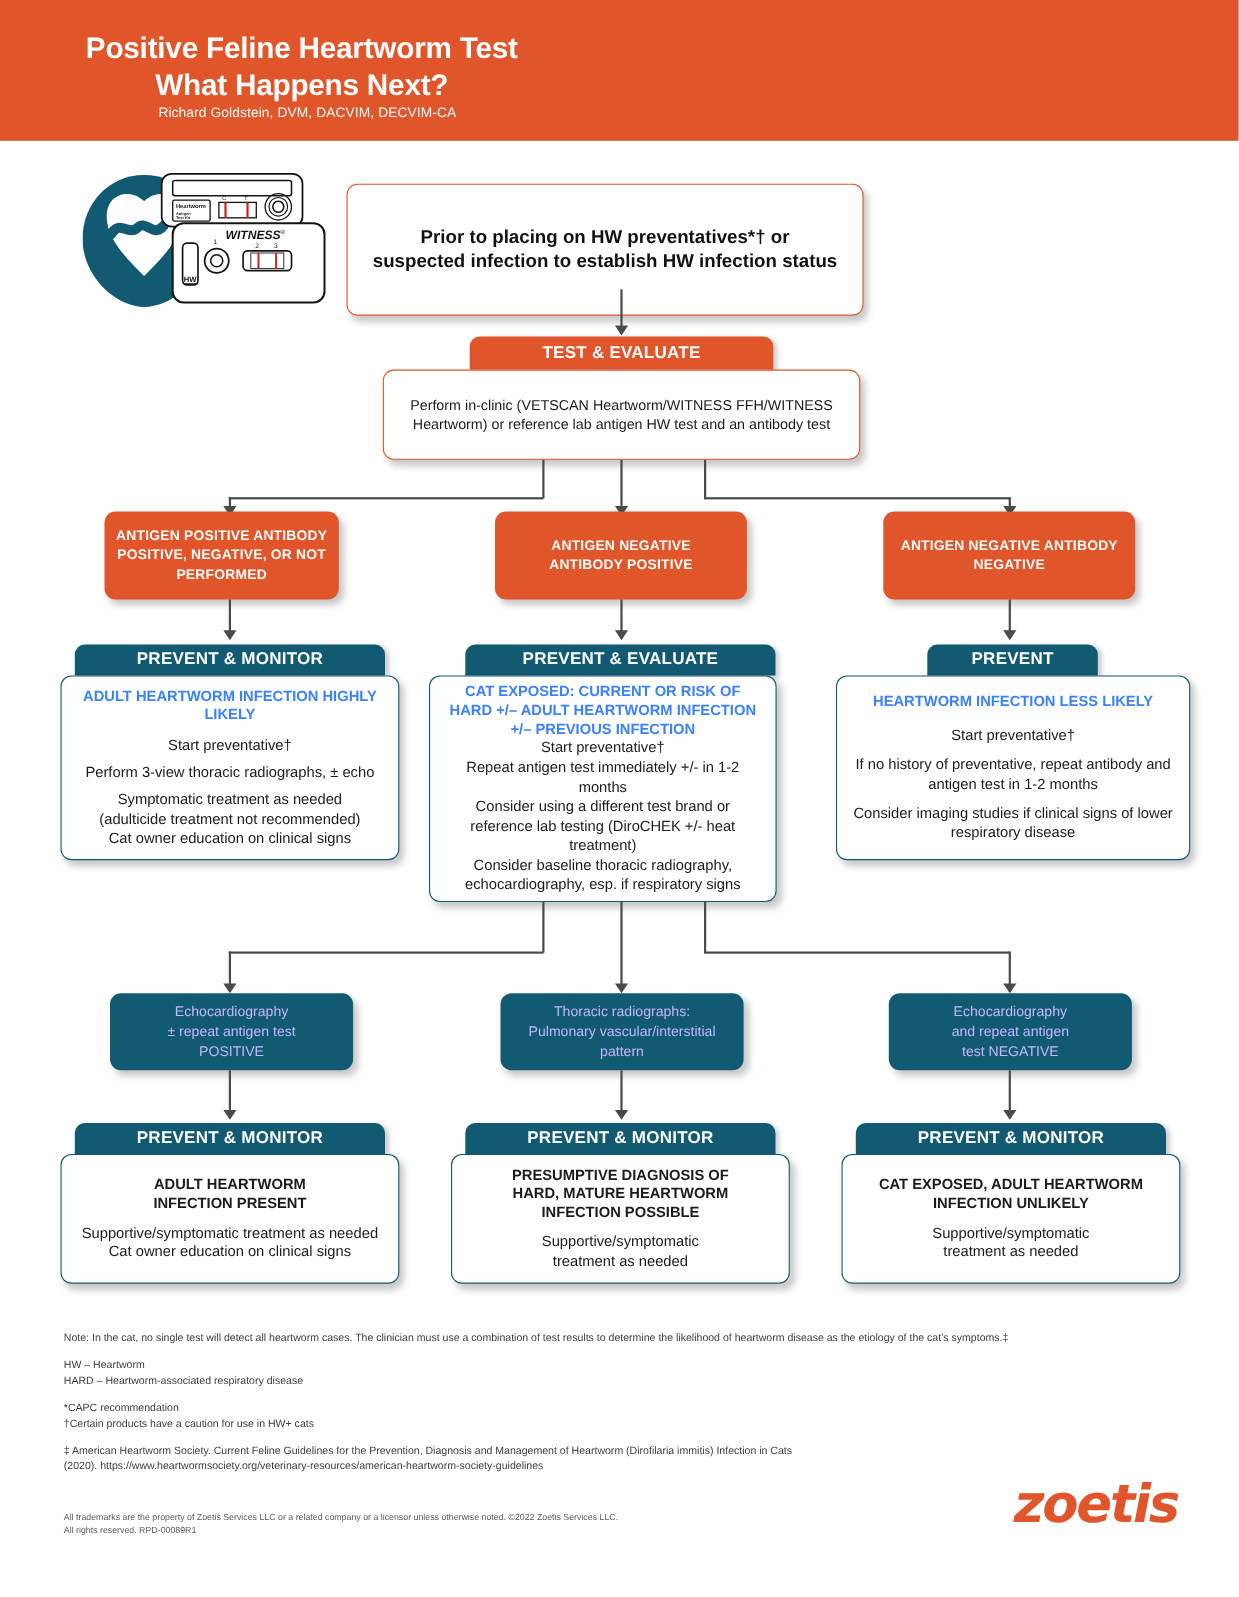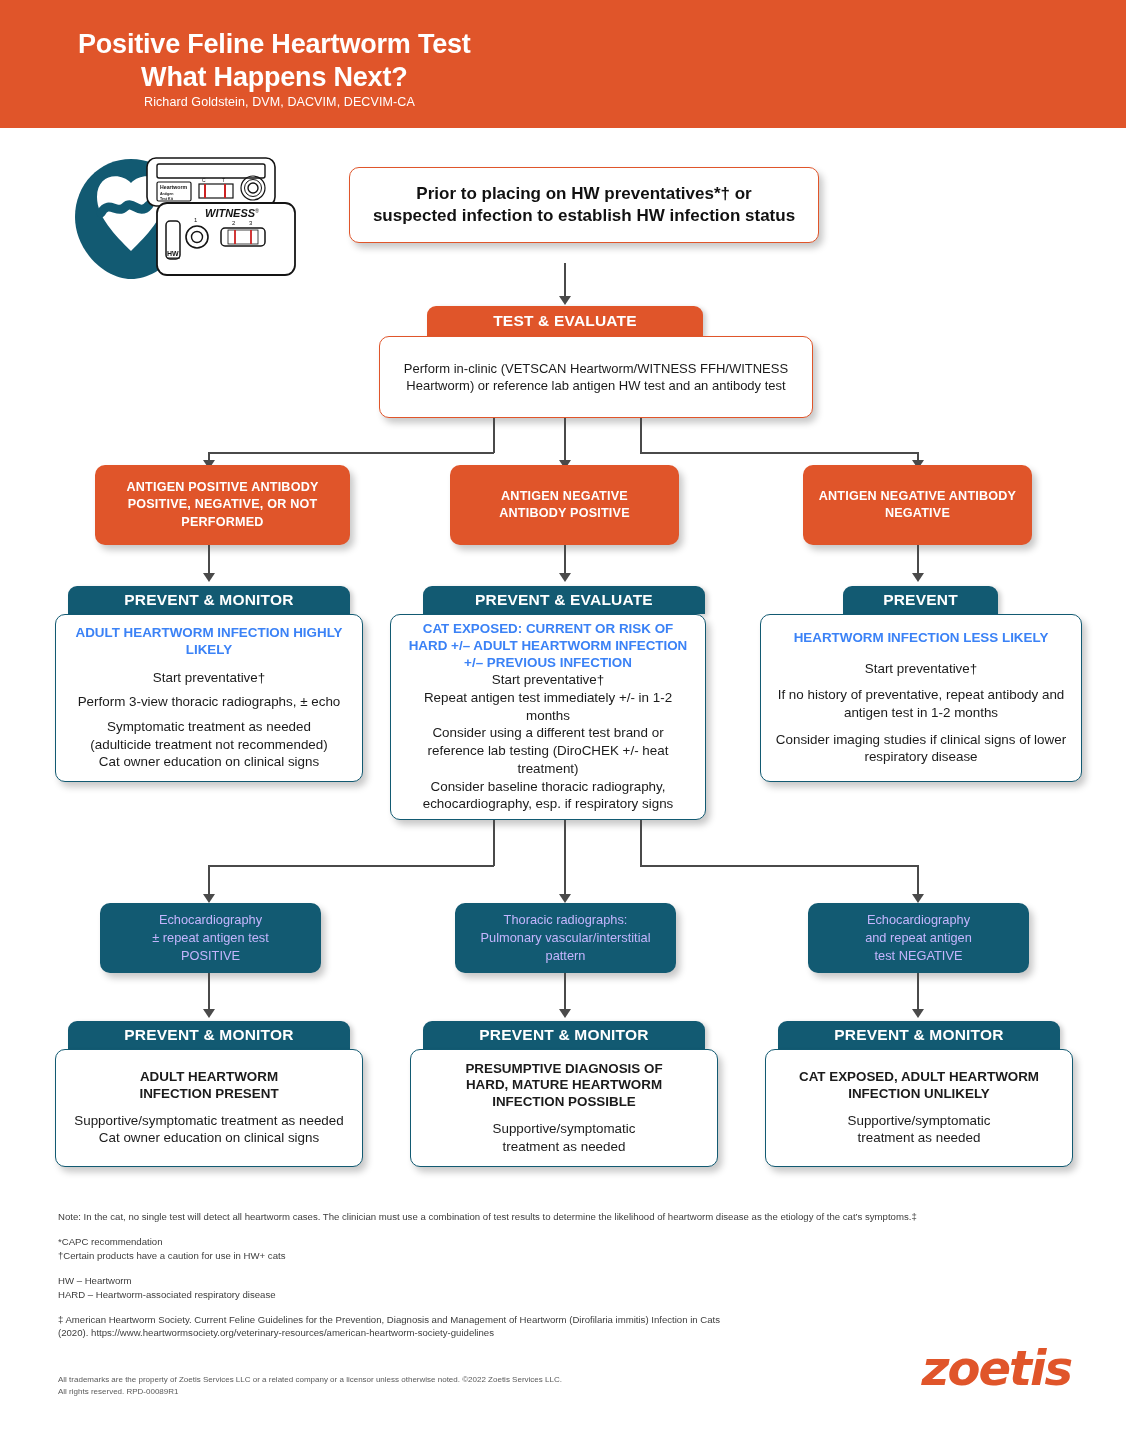--- a/index.html
+++ b/index.html
@@ -66,21 +66,21 @@
   .panel {
     position:absolute;
     background:#ffffff;
     border-radius:10px;
     box-shadow:4px 5px 7px rgba(0,0,0,0.22);
     display:flex; flex-direction:column;
     align-items:center; justify-content:center;
     text-align:center;
     padding:10px 12px;
   }
-  .panel.orange-b { border:1.5px solid #E0552A;margin-left:31px; }
+  .panel.orange-b { border:1.5px solid #E0552A; }
   .panel.teal-b   { border:1.5px solid #125A72; }
 
   .p-head {
     font-weight:bold; color:#3b82f6;
     font-size:13.4px; line-height:1.25;
   }
   .p-head.dark { color:#1b1b1b; }
   .p-body { font-size:13.4px; line-height:1.32; color:#1b1b1b; }
   .gap-s { height:9px; }
   .gap-m { height:13px; }
@@ -155,21 +155,21 @@
     <text x="119" y="67" font-size="6" font-family="Liberation Sans, sans-serif" fill="#141414">1</text>
     <rect x="146" y="73" width="44" height="18" rx="4" fill="#ffffff" stroke="#141414" stroke-width="1.5"></rect>
     <rect x="153" y="75" width="30" height="14" fill="#ffffff" stroke="#141414" stroke-width="0.8"></rect>
     <line x1="160" y1="75" x2="160" y2="89" stroke="#cc2222" stroke-width="1.8"></line>
     <line x1="176" y1="75" x2="176" y2="89" stroke="#cc2222" stroke-width="1.8"></line>
     <text x="157" y="70" font-size="6" font-family="Liberation Sans, sans-serif" fill="#141414">2</text>
     <text x="174" y="70" font-size="6" font-family="Liberation Sans, sans-serif" fill="#141414">3</text>
   </svg>
 </div>
 
-<div class="fbox orange-outline" style="left:349px; top:167px; width:470px; height:76px; font-size:17px; line-height:1.32; padding:6px 22px;">
+<div class="fbox orange-outline" style="left:315px; top:167px; width:470px; height:120px; font-size:17px; line-height:1.32; padding:6px 22px;">
   <span>Prior to placing on HW preventatives*† or suspected infection to establish HW infection status</span>
 </div>
 
 <div class="conn vline" style="left:564px; top:263px; height:35px;"></div>
 <div class="arrow" style="left:559px; top:296px;"></div>
 
 <div class="tab orange" style="left:427px; top:306px; width:276px; height:30px;">
   <span>TEST &amp; EVALUATE</span>
 </div>
 <div class="panel orange-b" style="left:348px; top:336px; width:434px; height:82px;">
@@ -180,21 +180,21 @@
 <div class="conn vline" style="left:564px; top:418px; height:44px;"></div>
 <div class="conn vline" style="left:640px; top:418px; height:35px;"></div>
 <div class="conn hline" style="left:208px; top:452px; width:286px;"></div>
 <div class="conn hline" style="left:640px; top:452px; width:278px;"></div>
 <div class="conn vline" style="left:208px; top:452px; height:12px;"></div>
 <div class="conn vline" style="left:917px; top:452px; height:12px;"></div>
 <div class="arrow" style="left:203px; top:460px;"></div>
 <div class="arrow" style="left:559px; top:460px;"></div>
 <div class="arrow" style="left:912px; top:460px;"></div>
 
-<div class="fbox orange-fill" style="left:95px; top:465px; width:255px; height:80px; font-size:12.6px; line-height:1.36; padding:4px 10px;">
+<div class="fbox orange-fill" style="left:95px; top:465px; width:213px; height:80px; font-size:12.6px; line-height:1.36; padding:4px 10px;">
   <span>ANTIGEN POSITIVE ANTIBODY POSITIVE, NEGATIVE, OR NOT PERFORMED</span>
 </div>
 <div class="fbox orange-fill" style="left:450px; top:465px; width:229px; height:80px; font-size:12.6px; line-height:1.36; padding:4px 18px;">
   <span>ANTIGEN NEGATIVE ANTIBODY POSITIVE</span>
 </div>
 <div class="fbox orange-fill" style="left:803px; top:465px; width:229px; height:80px; font-size:12.6px; line-height:1.36; padding:4px 10px;">
   <span>ANTIGEN NEGATIVE ANTIBODY NEGATIVE</span>
 </div>
 
 <div class="conn vline" style="left:208px; top:545px; height:30px;"></div>
@@ -312,26 +312,26 @@
   <div class="p-head dark" style="white-space:pre-line;">CAT EXPOSED, ADULT HEARTWORM
 INFECTION UNLIKELY</div>
   <div class="gap-s"></div>
   <div class="p-body" style="white-space:pre-line;">Supportive/symptomatic
 treatment as needed</div>
 </div>
 
 <div class="notes">
   <div class="n blk">Note: In the cat, no single test will detect all heartworm cases. The clinician must use a combination of test results to determine the likelihood of heartworm disease as the etiology of the cat’s symptoms.‡</div>
   <div class="blk">
+    <div class="n">HW – Heartworm</div>
+    <div class="n">HARD – Heartworm-associated respiratory disease</div>
+  </div>
+  <div class="blk">
     <div class="n">*CAPC recommendation</div>
     <div class="n">†Certain products have a caution for use in HW+ cats</div>
-  </div>
-  <div class="blk">
-    <div class="n">HW – Heartworm</div>
-    <div class="n">HARD – Heartworm-associated respiratory disease</div>
   </div>
   <div class="blk">
     <div class="n">‡ American Heartworm Society. Current Feline Guidelines for the Prevention, Diagnosis and Management of Heartworm (Dirofilaria immitis) Infection in Cats</div>
     <div class="n">(2020). https://www.heartwormsociety.org/veterinary-resources/american-heartworm-society-guidelines</div>
   </div>
 </div>
 
 <div class="fineprint">
   <div>All trademarks are the property of Zoetis Services LLC or a related company or a licensor unless otherwise noted. ©2022 Zoetis Services LLC.</div>
   <div>All rights reserved. RPD-00089R1</div>

